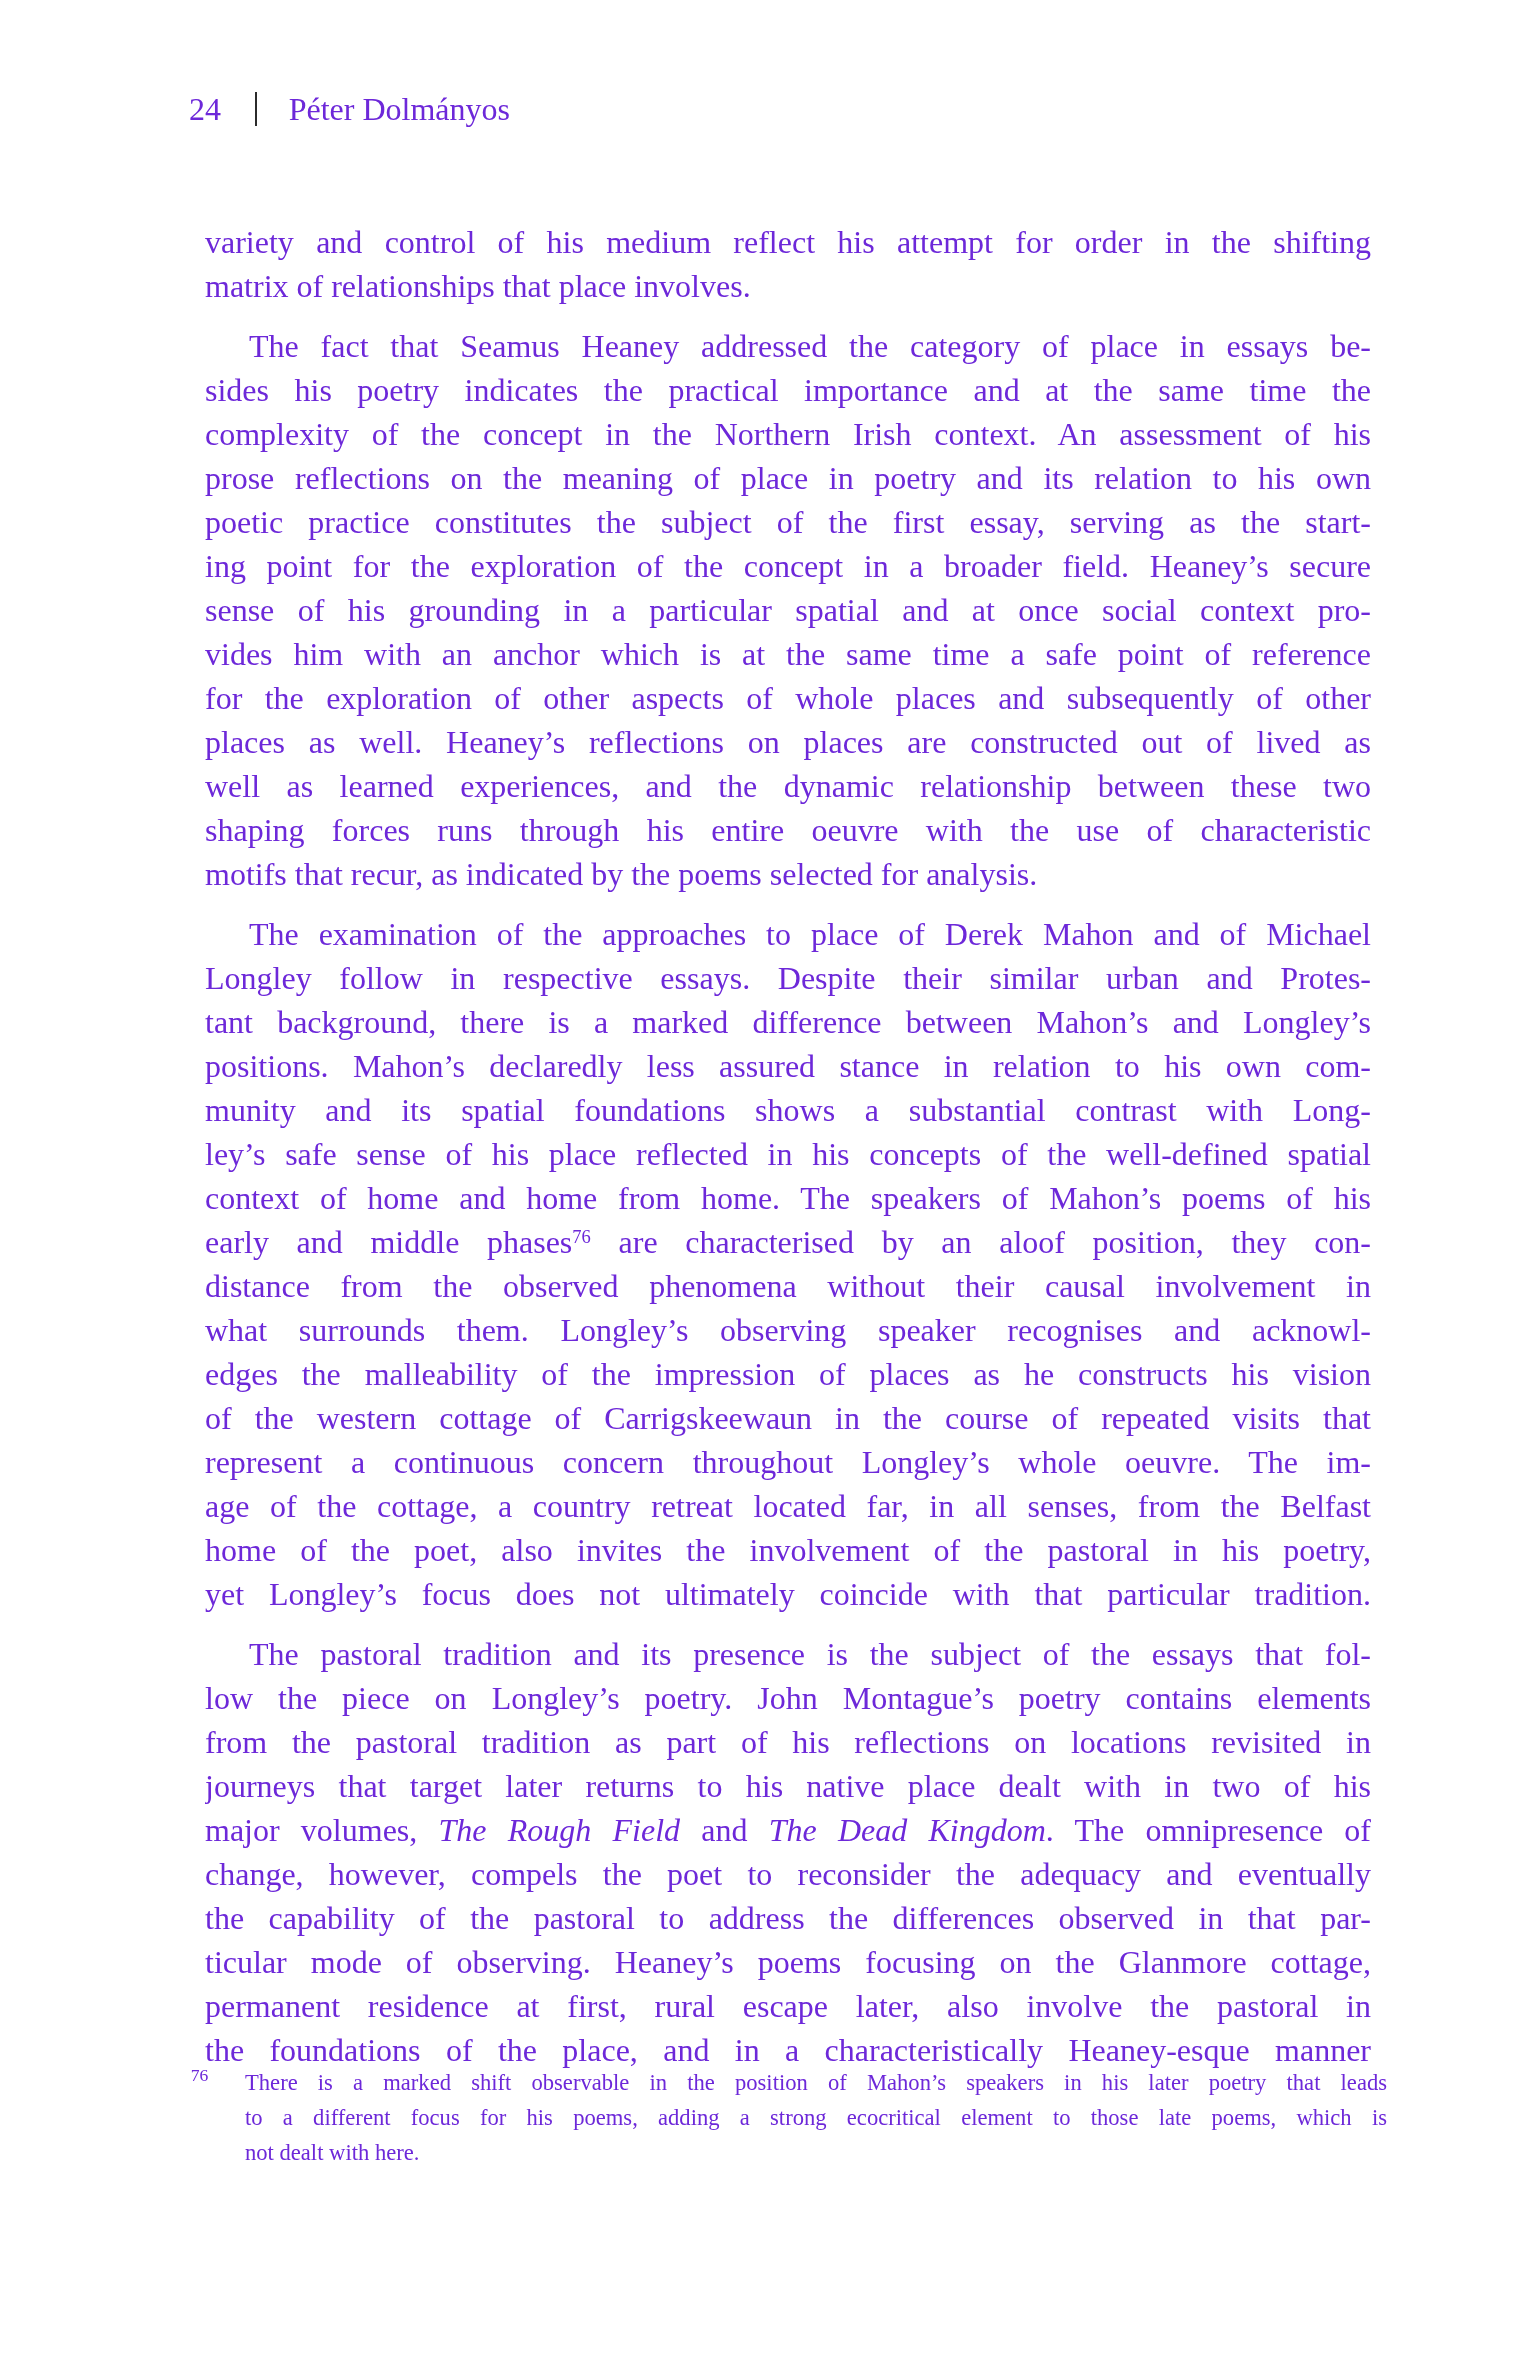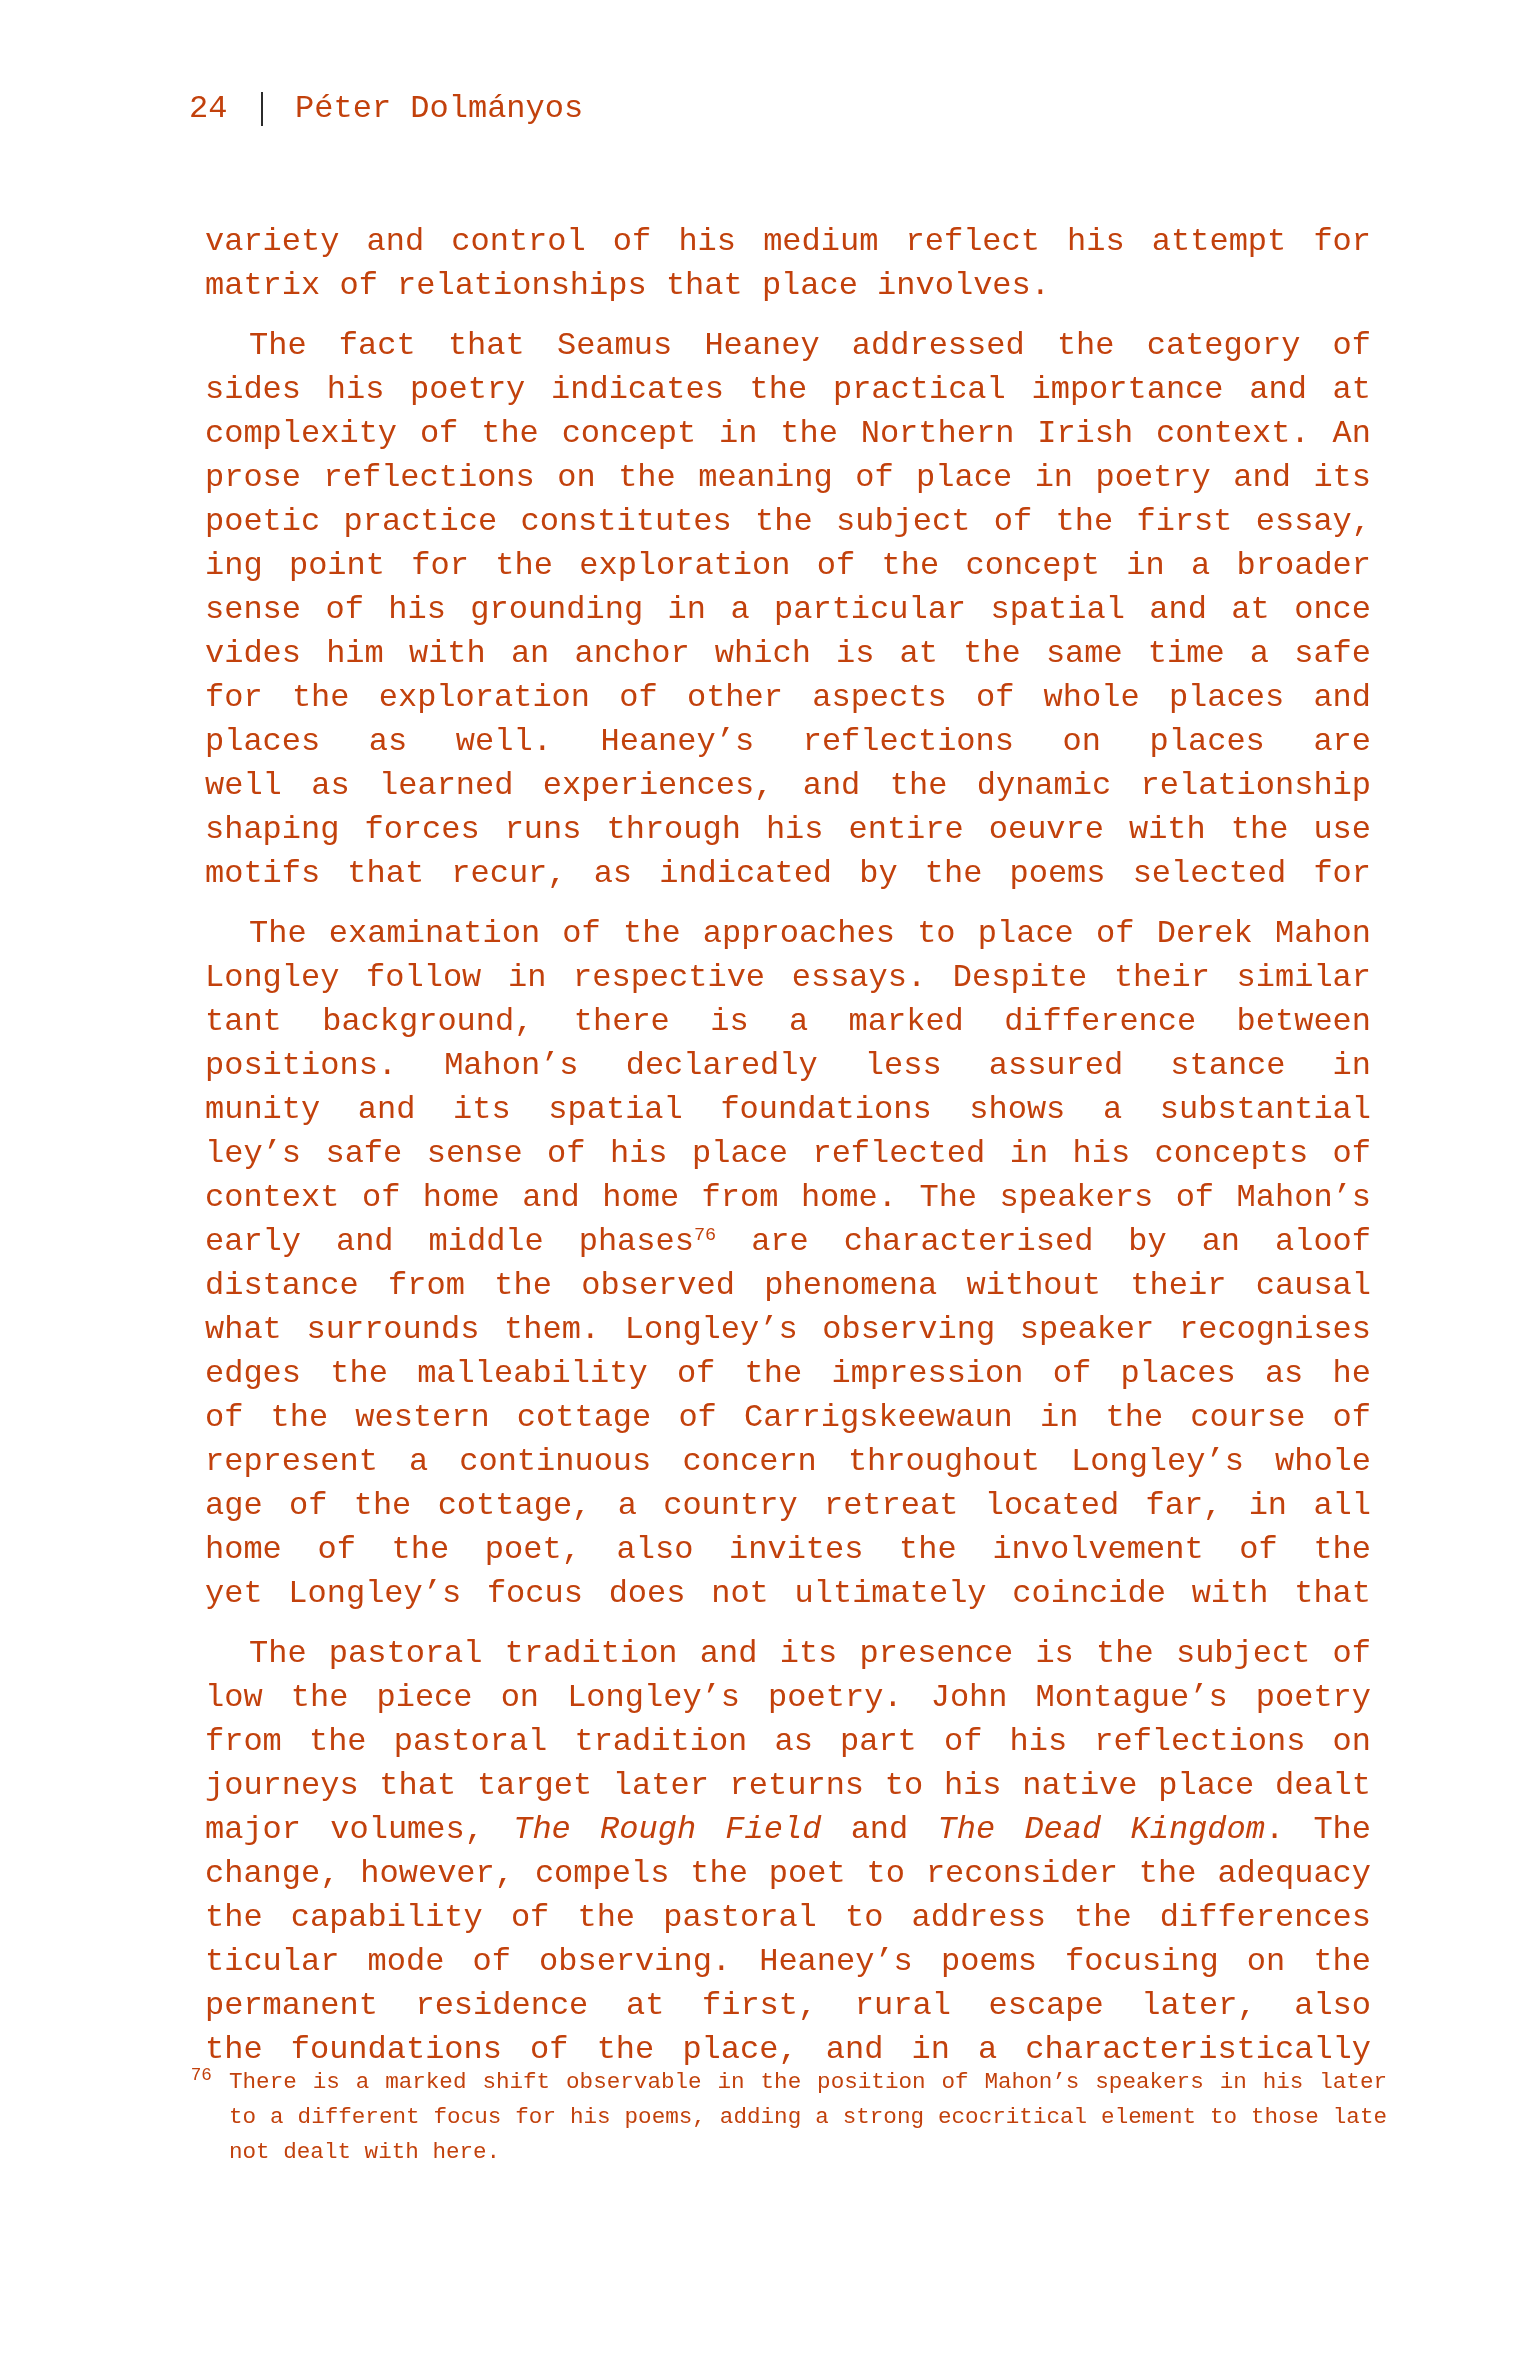--- a/index.html
+++ b/index.html
@@ -1,22 +1,22 @@
 <!DOCTYPE html>
 <html style="font-size:13.4px"><head>
 <meta charset="utf-8">
 <style>
   html, body { margin: 0; padding: 0; background: #ffffff; }
   .page {
     position: relative;
     width: 1536px;
     height: 2377px;
     background: #ffffff;
-    color: #c2410c;
-    font-family: Liberation Mono, monospace;
+    color: #6d28d9;
+    font-family: Liberation Serif, serif;
     overflow: hidden;
   }
   .running-header {
     position: absolute;
     left: 189px;
     top: 87px;
     display: flex;
     align-items: center;
     font-size: 32px;
     line-height: 44px;
@@ -61,21 +61,21 @@
     width: 1198px;
   }
   .fn-marker {
     position: absolute;
     left: 1.7px;
     top: 1.7px;
     font-size: 17.6px;
     line-height: 1;
   }
   .fn-text {
-    margin-left: 40px;
+    margin-left: 56px;
     font-size: 22.6px;
     line-height: 35px;
   }
   .fn-text .line { height: 35px; }
 </style>
 </head>
 <body>
 
 <div class="page">
 

